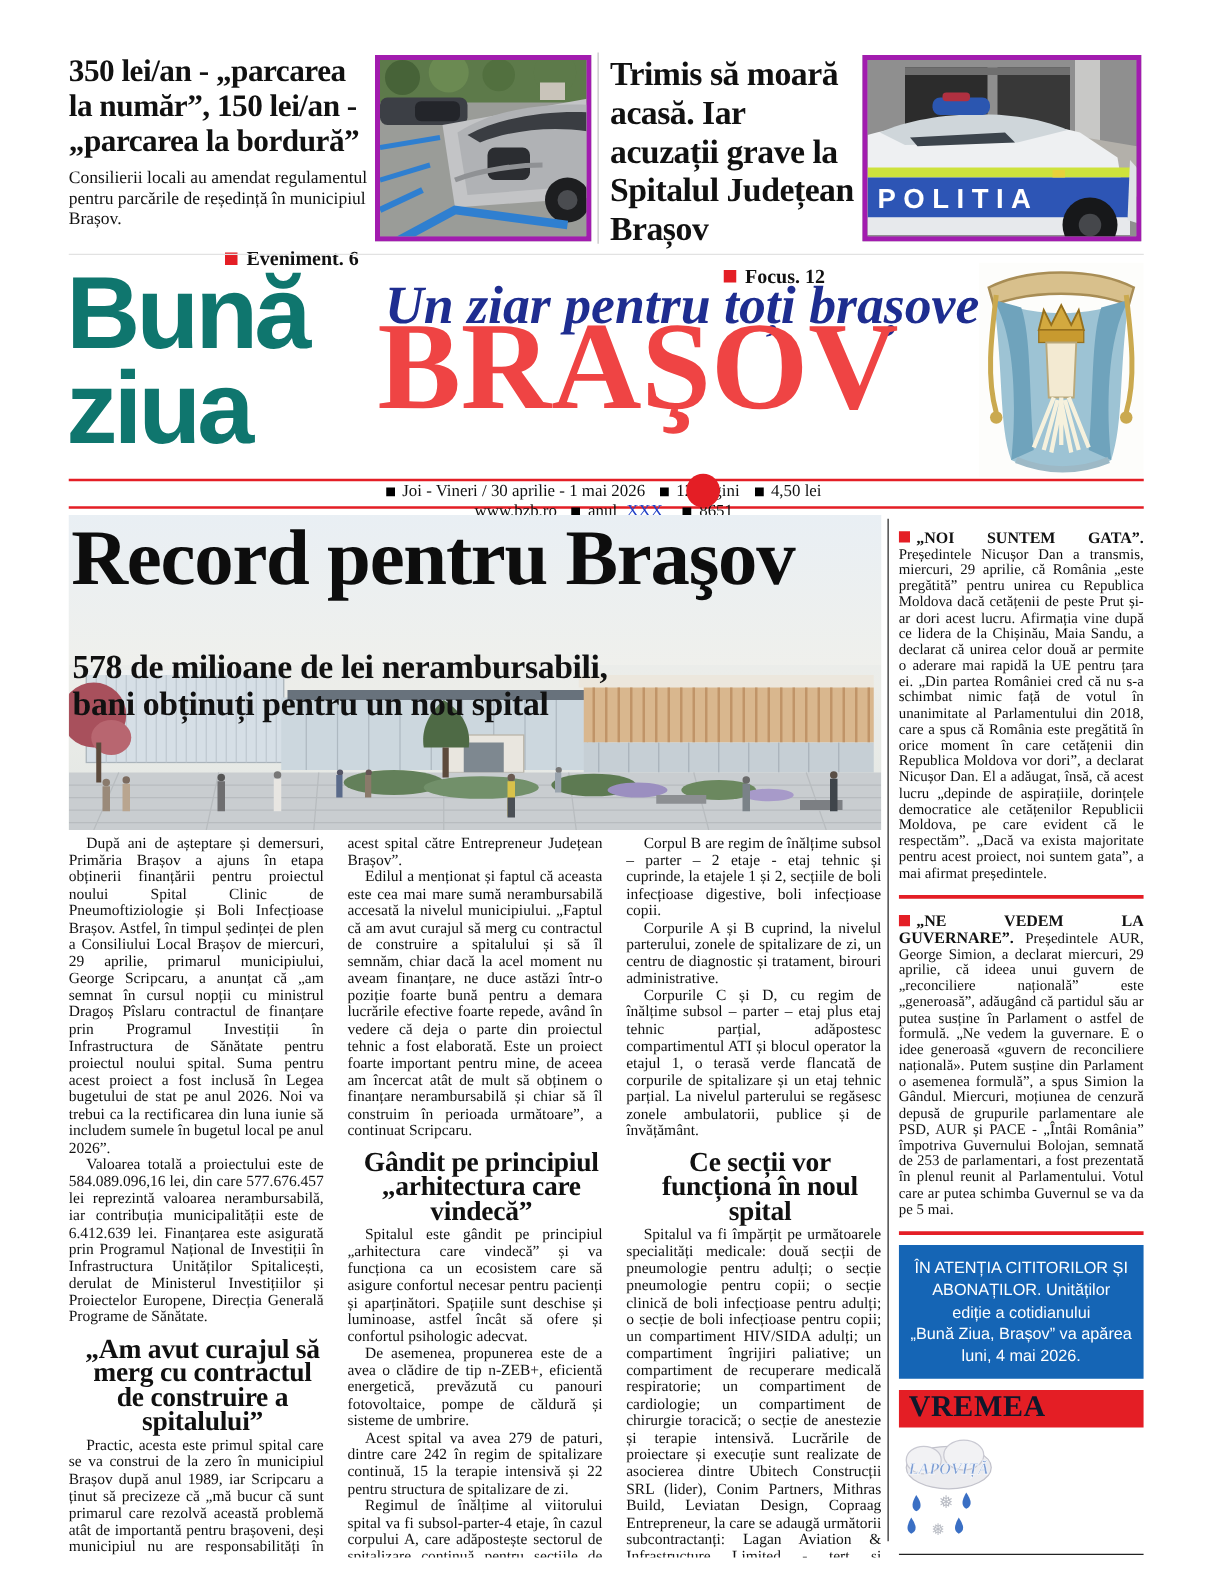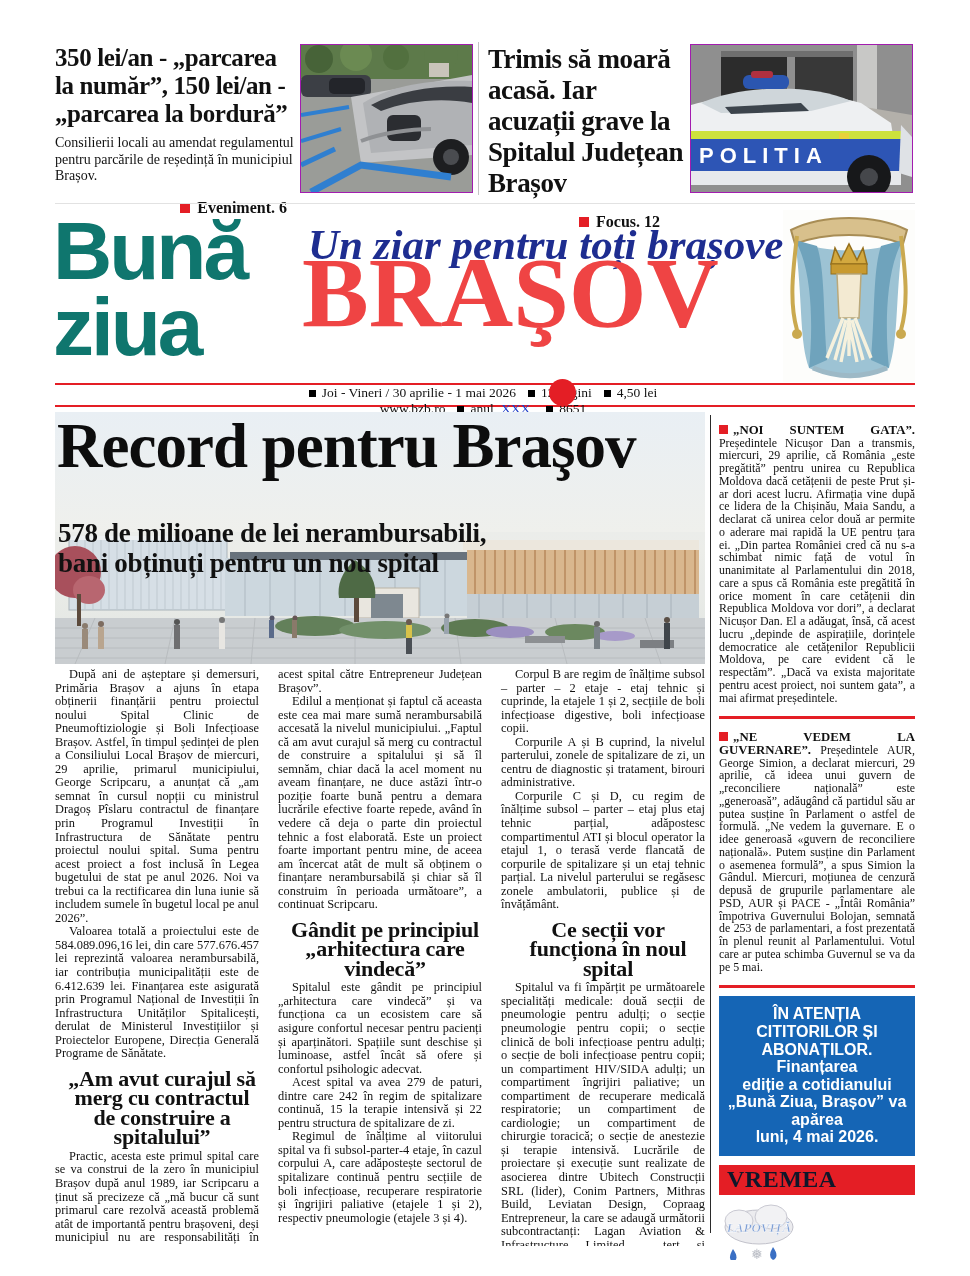--- a/index.html
+++ b/index.html
@@ -10,21 +10,21 @@
   }
   .abs { position:absolute; }
 
   
   .teaser-left { left:55px; top:44px; width:242px; }
   .teaser-head { font-size:25px; line-height:28px; font-weight:bold; letter-spacing:-0.4px; margin:0; }
   .teaser-dek  { font-size:14px; line-height:16.5px; margin-top:7px; }
   .kicker { font-weight:bold; font-size:16px; }
   .kicker .sq { display:inline-block; width:10px; height:10px; background:#e41e25; margin-right:7px; }
   .teaser-left .kicker { margin-top:14px; text-align:right; padding-right:10px; }
-  .photo { border:1px solid #a21caf; overflow:hidden; background:#a3a3a3; }
+  .photo { border:4px solid #a21caf; overflow:hidden; background:#a3a3a3; }
   .photo1 { left:300px; top:44px; width:173px; height:149px; }
   .tease-divider { left:478px; top:42px; width:1px; height:153px; background:#c4c4c4; }
   .teaser-right { left:488px; top:44px; width:198px; }
   .teaser-right .teaser-head { font-size:27px; line-height:31px; }
   .teaser-right .kicker { margin-top:14px; text-align:right; padding-right:26px; }
   .photo2 { left:690px; top:44px; width:223px; height:149px; }
   .strip-rule { left:55px; top:203px; width:860px; height:1px; background:#e2e2e2; }
 
   
   .wordmark { left:53px; top:213px; width:255px; font-family:"Liberation Sans",sans-serif;
@@ -62,21 +62,21 @@
   .colhead { font-weight:bold; font-size:22px; line-height:19.5px; text-align:center; margin:8px 0 3px 10px; text-indent:0; letter-spacing:-0.2px; }
 
   
   .rail-rule { left:710px; top:415px; width:1px; height:818px; background:#2a2a2a; }
   .rail { left:719px; top:412px; width:196px; height:848px; overflow:hidden; }
   .brief { font-size:11.9px; line-height:12.75px; text-align:justify; }
   .brief-title { font-weight:bold; font-size:12.8px; }
   .redsq { display:inline-block; width:9px; height:9px; background:#e41e25; margin-right:5px; }
   .red-rule { height:3px; background:#e41e25; margin:9px 0 8px 0; }
   .notice { background:#1565b5; color:#fff; font-family:"Liberation Sans",sans-serif;
-    font-weight:bold; font-size:16px; line-height:17.6px; text-align:center; padding:9px 4px 10px 4px; }
+    font-weight:normal; font-size:13px; line-height:17.6px; text-align:center; padding:9px 4px 10px 4px; }
   .weather { margin-top:9px; border-bottom:1px solid #222; padding-bottom:6px; }
   .w-head { background:#e41e25; color:#0f172a; font-weight:bold; font-size:24px; padding:1px 0 2px 8px; letter-spacing:0.5px; }
   .w-body { display:flex; padding-top:6px; }
   .w-icon { width:84px; flex:none; }
   .w-text { font-size:12.2px; line-height:14.3px; text-align:justify; }
   .w-item .redsq { width:8px; height:8px; margin-right:4px; }
 </style>
 </head>
 <body>
 
@@ -281,20 +281,21 @@
     <p>După ani de așteptare și demersuri, Primăria Brașov a ajuns în etapa obținerii finanțării pentru proiectul noului Spital Clinic de Pneumoftiziologie și Boli Infecțioase Brașov. Astfel, în timpul ședinței de plen a Consiliului Local Brașov de miercuri, 29 aprilie, primarul municipiului, George Scripcaru, a anunțat că „am semnat în cursul nopții cu ministrul Dragoș Pîslaru contractul de finanțare prin Programul Investiții în Infrastructura de Sănătate pentru proiectul noului spital. Suma pentru acest proiect a fost inclusă în Legea bugetului de stat pe anul 2026. Noi va trebui ca la rectificarea din luna iunie să includem sumele în bugetul local pe anul 2026”.</p>
     <p>Valoarea totală a proiectului este de 584.089.096,16 lei, din care 577.676.457 lei reprezintă valoarea nerambursabilă, iar contribuția municipalității este de 6.412.639 lei. Finanțarea este asigurată prin Programul Național de Investiții în Infrastructura Unităților Spitalicești, derulat de Ministerul Investițiilor și Proiectelor Europene, Direcția Generală Programe de Sănătate.</p>
     <h3 class="colhead">„Am avut curajul să merg cu contractul de construire a spitalului”</h3>
     <p>Practic, acesta este primul spital care se va construi de la zero în municipiul Brașov după anul 1989, iar Scripcaru a ținut să precizeze că „mă bucur că sunt primarul care rezolvă această problemă atât de importantă pentru brașoveni, deși municipiul nu are responsabilități în acest domeniu, acestea fiind la Consiliul Județean. Noi vom construi acest spital din banii pe care i-am accesat, 578 de milioane de lei, după care vom transfera</p>
   </div>
   <div class="col">
     <p class="cont">acest spital către Entrepreneur Județean Brașov”.</p>
     <p>Edilul a menționat și faptul că aceasta este cea mai mare sumă nerambursabilă accesată la nivelul municipiului. „Faptul că am avut curajul să merg cu contractul de construire a spitalului și să îl semnăm, chiar dacă la acel moment nu aveam finanțare, ne duce astăzi într-o poziție foarte bună pentru a demara lucrările efective foarte repede, având în vedere că deja o parte din proiectul tehnic a fost elaborată. Este un proiect foarte important pentru mine, de aceea am încercat atât de mult să obținem o finanțare nerambursabilă și chiar să îl construim în perioada următoare”, a continuat Scripcaru.</p>
     <h3 class="colhead">Gândit pe principiul „arhitectura care vindecă”</h3>
     <p>Spitalul este gândit pe principiul „arhitectura care vindecă” și va funcționa ca un ecosistem care să asigure confortul necesar pentru pacienți și aparținători. Spațiile sunt deschise și luminoase, astfel încât să ofere și confortul psihologic adecvat.</p>
+    <p>De asemenea, propunerea este de a avea o clădire de tip n-ZEB+, eficientă energetică, prevăzută cu panouri fotovoltaice, pompe de căldură și sisteme de umbrire.</p>
     <p>Acest spital va avea 279 de paturi, dintre care 242 în regim de spitalizare continuă, 15 la terapie intensivă și 22 pentru structura de spitalizare de zi.</p>
     <p>Regimul de înălțime al viitorului spital va fi subsol-parter-4 etaje, în cazul corpului A, care adăpostește sectorul de spitalizare continuă pentru secțiile de boli infecțioase, recuperare respiratorie și îngrijiri paliative (etajele 1 și 2), respectiv pneumologie (etajele 3 și 4).</p>
   </div>
   <div class="col">
     <p>Corpul B are regim de înălțime subsol – parter – 2 etaje - etaj tehnic și cuprinde, la etajele 1 și 2, secțiile de boli infecțioase digestive, boli infecțioase copii.</p>
     <p>Corpurile A și B cuprind, la nivelul parterului, zonele de spitalizare de zi, un centru de diagnostic și tratament, birouri administrative.</p>
     <p>Corpurile C și D, cu regim de înălțime subsol – parter – etaj plus etaj tehnic parțial, adăpostesc compartimentul ATI și blocul operator la etajul 1, o terasă verde flancată de corpurile de spitalizare și un etaj tehnic parțial. La nivelul parterului se regăsesc zonele ambulatorii, publice și de învățământ.</p>
     <h3 class="colhead">Ce secții vor funcționa în noul spital</h3>
     <p>Spitalul va fi împărțit pe următoarele specialități medicale: două secții de pneumologie pentru adulți; o secție pneumologie pentru copii; o secție clinică de boli infecțioase pentru adulți; o secție de boli infecțioase pentru copii; un compartiment HIV/SIDA adulți; un compartiment îngrijiri paliative; un compartiment de recuperare medicală respiratorie; un compartiment de cardiologie; un compartiment de chirurgie toracică; o secție de anestezie și terapie intensivă. Lucrările de proiectare și execuție sunt realizate de asocierea dintre Ubitech Construcții SRL (lider), Conim Partners, Mithras Build, Leviatan Design, Copraag Entrepreneur, la care se adaugă următorii subcontractanți: Lagan Aviation &amp; Infrastructure Limited - terț și subcontractant, Focus Security Sistems - subcontractant, EMGaz Construct SRL-subcontractant, Hospital Technical Solutions - terț și subcontractant. (R.C.)</p>
   </div>
@@ -312,21 +313,21 @@
 
   <p class="brief">
     <span class="redsq"></span><span class="brief-title">„NE VEDEM LA GUVERNARE”.</span>
     <span>Președintele AUR, George Simion, a declarat miercuri, 29 aprilie, că ideea unui guvern de „reconciliere națională” este „generoasă”, adăugând că partidul său ar putea susține în Parlament o astfel de formulă. „Ne vedem la guvernare. E o idee generoasă «guvern de reconciliere națională». Putem susține din Parlament o asemenea formulă”, a spus Simion la Gândul. Miercuri, moțiunea de cenzură depusă de grupurile parlamentare ale PSD, AUR și PACE - „Întâi România” împotriva Guvernului Bolojan, semnată de 253 de parlamentari, a fost prezentată în plenul reunit al Parlamentului. Votul care ar putea schimba Guvernul se va da pe 5 mai.</span>
   </p>
 
   <div class="red-rule"></div>
 
   <div class="notice">
     <div>ÎN ATENȚIA CITITORILOR ȘI</div>
-    <div>ABONAȚILOR. Finanțarea</div>
+    <div>ABONAȚILOR. Unităților</div>
     <div>ediție a cotidianului</div>
     <div>„Bună Ziua, Brașov” va apărea</div>
     <div>luni, 4 mai 2026.</div>
   </div>
 
   <div class="weather">
     <div class="w-head">VREMEA</div>
     <div class="w-body">
       <div class="w-icon">
         <svg width="80" height="84" viewBox="0 0 80 84">

